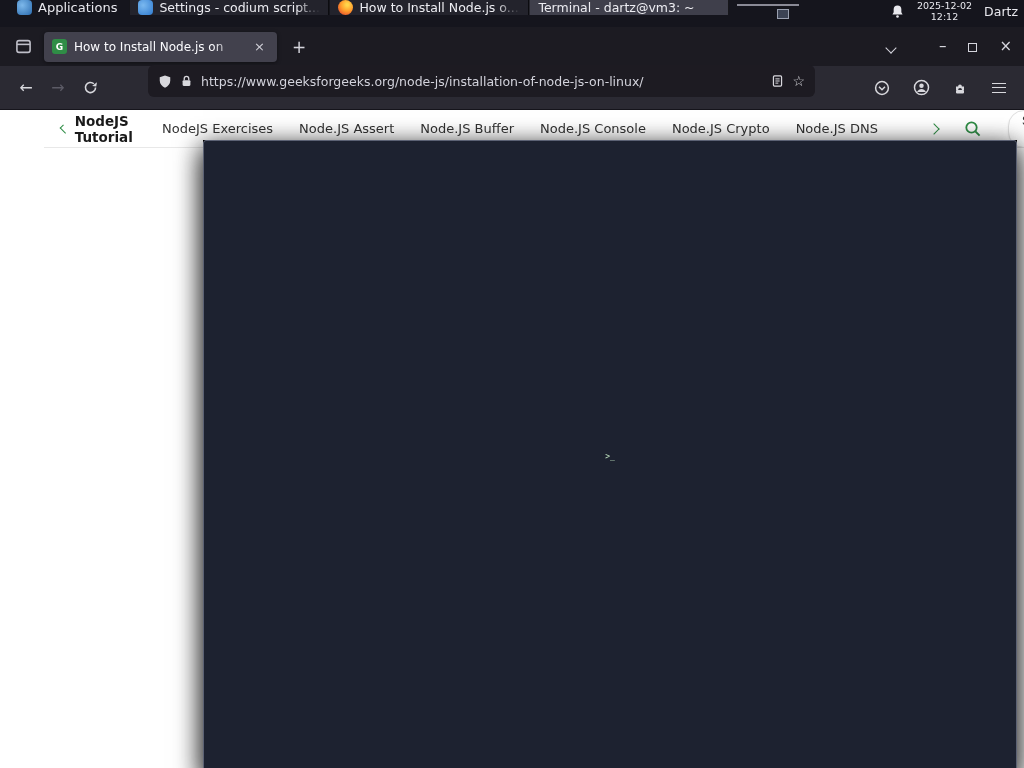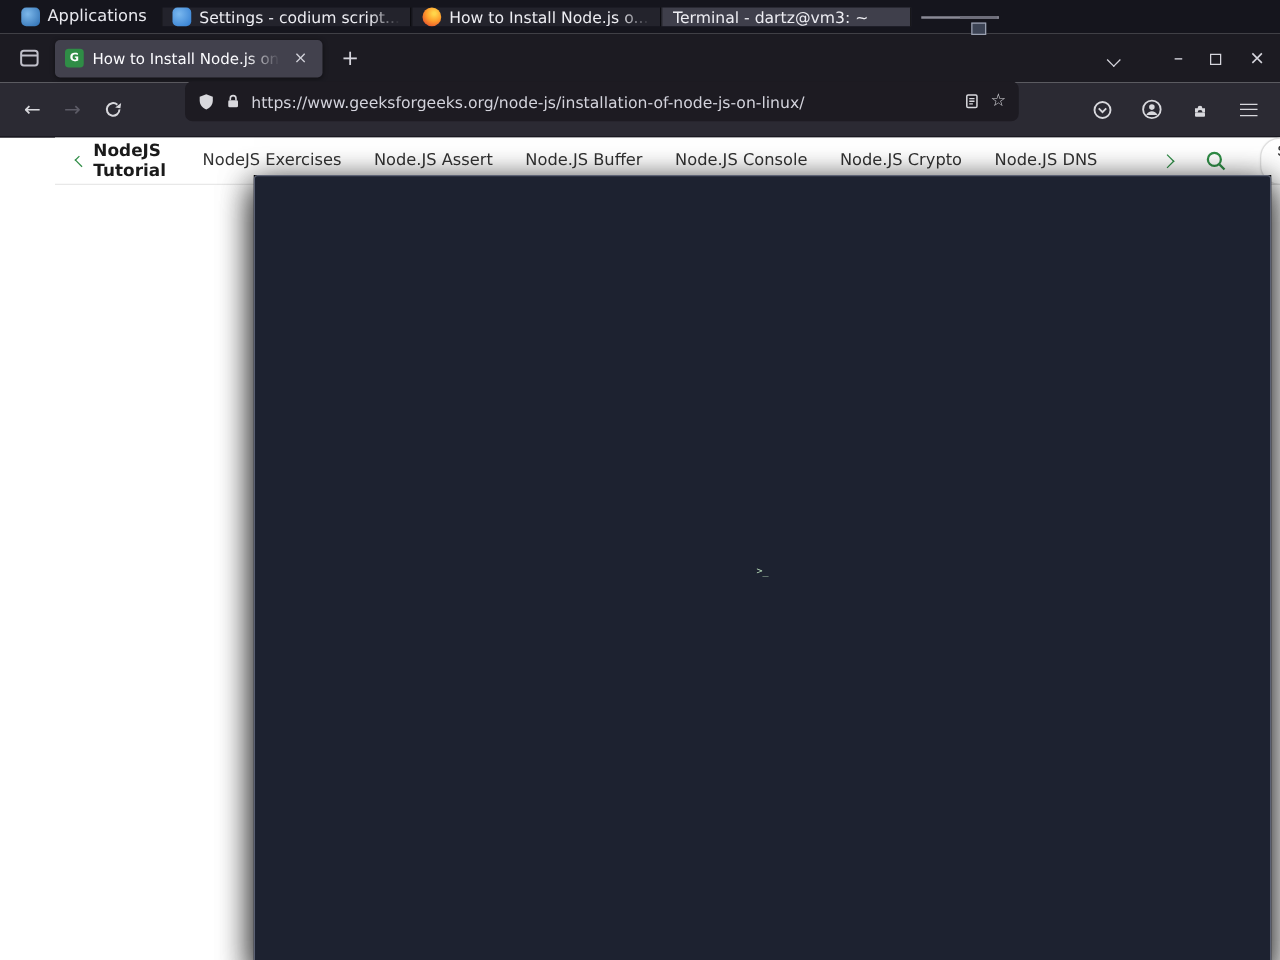--- a/index.html
+++ b/index.html
@@ -6,21 +6,21 @@
   html,body { width:1024px; height:768px; }
   body {
     position:relative; overflow:hidden; background:#ffffff;
     font-family:"DejaVu Sans", sans-serif;
   }
 
   
   .panel {
     position:absolute; top:0; left:0; right:0; height:27px;
     background:#15151d; color:#e8e8ee; font-size:13px;
-    display:flex; align-items:center; z-index:60;
+    display:flex; align-items:flex-start; z-index:60;
   }
   .panel-handle { width:6px; background:repeating-linear-gradient(180deg,#3a3a44 0 2px,transparent 2px 4px); margin:4px 1px; }
   .panel-btn { display:flex; align-items:center; gap:6px; padding:0 9px; cursor:default; }
   .app-icon { width:15px; height:15px; border-radius:4px;
     background:radial-gradient(circle at 35% 35%, #7db8ea, #2b6cb0); flex:none; }
   .panel-sep { width:1px; background:#ffffff22; margin:4px 1px; }
   .taskbar { display:flex; }
   .task-btn {
     display:flex; align-items:center; gap:6px; width:200px; padding:0 8px;
     background:#23232c; border:none; border-right:1px solid #000000a0; border-left:1px solid #00000060;
@@ -45,21 +45,21 @@
   .panel-right { margin-left:auto; display:flex; align-items:center; gap:12px; padding-right:6px; }
   .bell-btn { display:flex; align-items:center; }
   .clock { font-size:9.5px; line-height:1.2; text-align:center; }
   .user-label { font-size:12.5px; }
 
   
   .browser { position:absolute; top:27px; left:0; right:0; bottom:0; display:flex; flex-direction:column; }
   .tabbar { height:39px; background:#1c1b22; display:flex; align-items:center; padding:0 8px; gap:6px; }
   .fxview-btn { width:30px; height:28px; border-radius:4px; display:flex; align-items:center; justify-content:center; }
   .tab {
-    height:30px; width:214px; background:#42414d; border-radius:4px; box-shadow:0 1px 4px #00000070;
+    height:30px; width:233px; background:#42414d; border-radius:4px; box-shadow:0 1px 4px #00000070;
     display:flex; align-items:center; gap:7px; padding:0 8px;
   }
   .favicon { width:15px; height:15px; border-radius:3px; background:#2f8d46; flex:none;
     display:flex; align-items:center; justify-content:center; color:#fff; font-size:9px; font-weight:bold; }
   .favicon::after { content:"G"; }
   .tab-title { flex:1; color:#fbfbfe; font-size:12px; white-space:nowrap; overflow:hidden;
     -webkit-mask-image:linear-gradient(90deg,#000 82%,transparent); mask-image:linear-gradient(90deg,#000 82%,transparent); }
   .tab-close { color:#d0d0d8; font-size:13px; padding:1px 4px; border-radius:3px; }
   .newtab-btn { color:#d5d5dd; font-size:17px; padding:0 9px; }
   .tabbar-right { margin-left:auto; display:flex; align-items:center; gap:16px; padding-right:4px; color:#d5d5dd; }
@@ -160,20 +160,33 @@
     </button>
   </div>
 
   <div class="pager">
     <span class="ws"></span>
     <span class="ws active">
         <span class="mini-window"></span>
       </span>
   </div>
 
+  <div class="panel-right">
+    <span class="bell-btn">
+      <svg width="15" height="15" viewBox="0 0 16 16">
+          <path d="M8 1.6a4.1 4.1 0 0 1 4.1 4.1v3.2l1.3 2.3H2.6l1.3-2.3V5.7A4.1 4.1 0 0 1 8 1.6z" fill="#e8e8ee"></path>
+          <circle cx="8" cy="13.3" r="1.4" fill="#e8e8ee"></circle>
+        </svg>
+    </span>
+    <span class="clock">
+      <div>2025-12-02</div>
+      <div>12:12</div>
+    </span>
+    <span class="user-label">Dartz</span>
+  </div>
 </div>
 
 <div class="browser">
 
   <div class="tabbar">
     <span class="fxview-btn">
       <svg width="17" height="17" viewBox="0 0 16 16">
           <rect x="1.8" y="2.5" width="12.4" height="11" rx="2" fill="none" stroke="#bfbfc9" stroke-width="1.5"></rect>
           <line x1="1.8" y1="6" x2="14.2" y2="6" stroke="#bfbfc9" stroke-width="1.5"></line>
         </svg>

